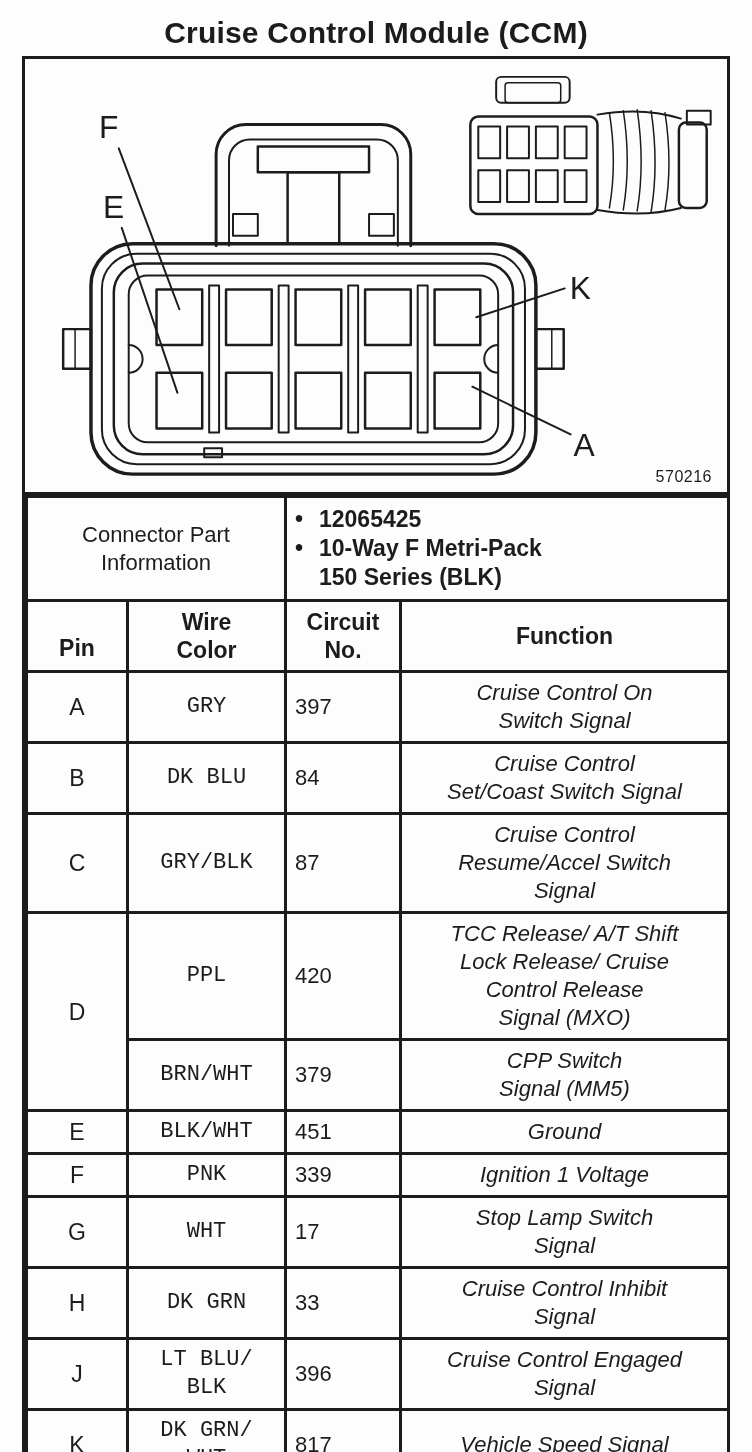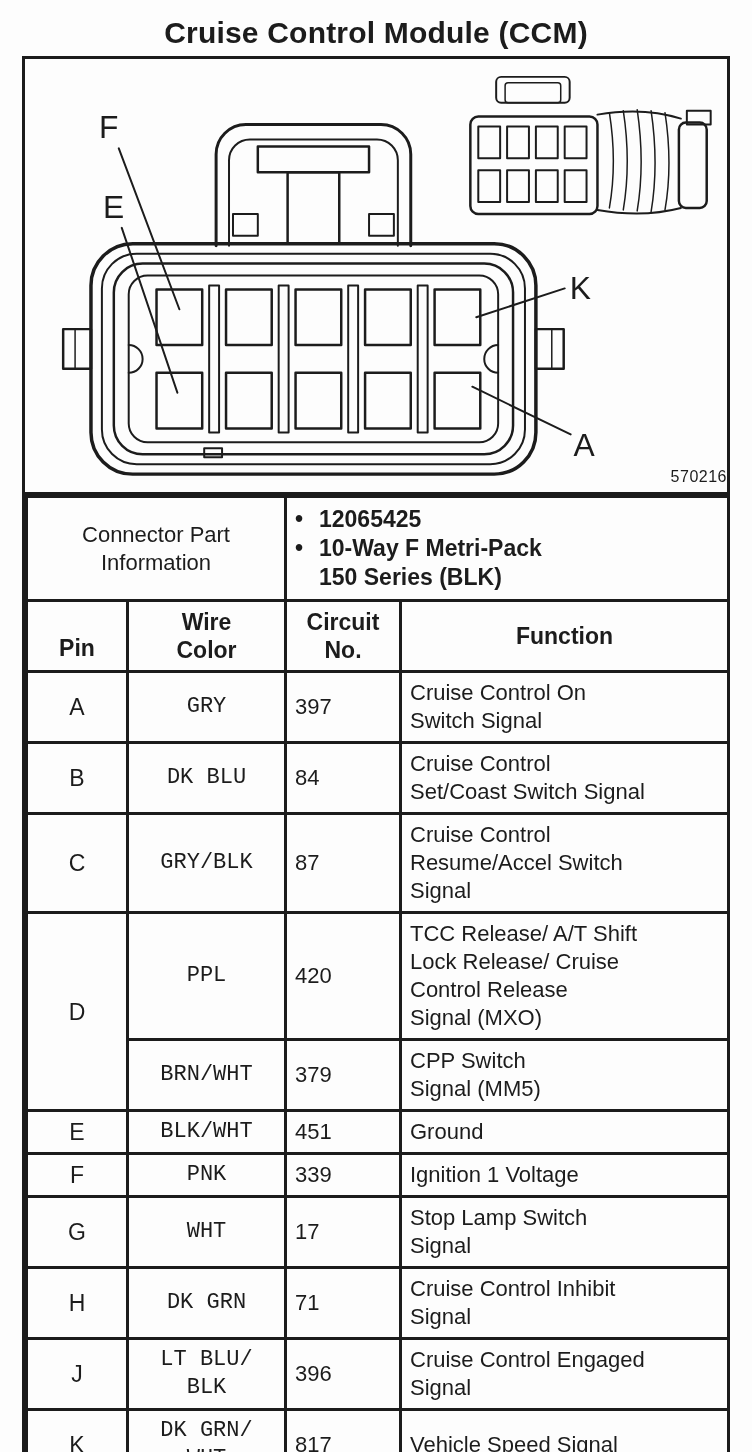--- a/index.html
+++ b/index.html
@@ -31,21 +31,21 @@
     position:relative;
     height:436px;
     border-bottom:3px solid var(--ink);
     background:var(--paper);
   }
   .figure-box svg{display:block;width:100%;height:100%;}
   svg .ln{stroke:var(--ink);fill:none;stroke-linejoin:round;stroke-linecap:round;}
   svg text{font-family:"Liberation Sans",sans-serif;fill:var(--ink);}
   .fig-num{
     position:absolute;
-    right:0;bottom:6px;
+    right:15px;bottom:6px;
     font-size:16px;
     letter-spacing:0.5px;
     text-align:right;
   }
   
   table.pin-table{
     width:100%;
     border-collapse:collapse;
     table-layout:fixed;
   }
@@ -67,21 +67,21 @@
     font-size:23px;
   }
   .info-bullets{text-align:left;padding-left:50px;}
   .bullet-row{display:flex;font-weight:bold;font-size:23px;line-height:29px;}
   .bullet-dot{width:24px;flex:0 0 24px;}
   .pin-table th{font-weight:bold;text-align:center;font-size:23px;}
   th.h-pin{vertical-align:bottom;text-align:center;padding-bottom:8px;}
   td.c-pin{text-align:center;font-size:23px;}
   td.c-wire{text-align:center;font-family:Liberation Mono, monospace;}
   td.c-circ{}
-  td.c-func{text-align:left;}
+  td.c-func{text-align:center;font-style:italic;}
 </style>
 </head>
 <body>
 
 <h1 class="page-title">Cruise Control Module (CCM)</h1>
 
 <div class="doc">
 
   <div class="figure-box">
     <svg viewBox="0 0 702 436">
@@ -259,21 +259,21 @@
         <tr>
           <td class="c-pin">G</td>
           <td class="c-wire pre">WHT</td>
           <td class="c-circ">17</td>
           <td class="c-func pre">Stop Lamp Switch
 Signal</td>
         </tr>
         <tr>
           <td class="c-pin">H</td>
           <td class="c-wire pre">DK GRN</td>
-          <td class="c-circ">71</td>
+          <td class="c-circ">33</td>
           <td class="c-func pre">Cruise Control Inhibit
 Signal</td>
         </tr>
         <tr>
           <td class="c-pin">J</td>
           <td class="c-wire pre">LT BLU/
 BLK</td>
           <td class="c-circ">396</td>
           <td class="c-func pre">Cruise Control Engaged
 Signal</td>

